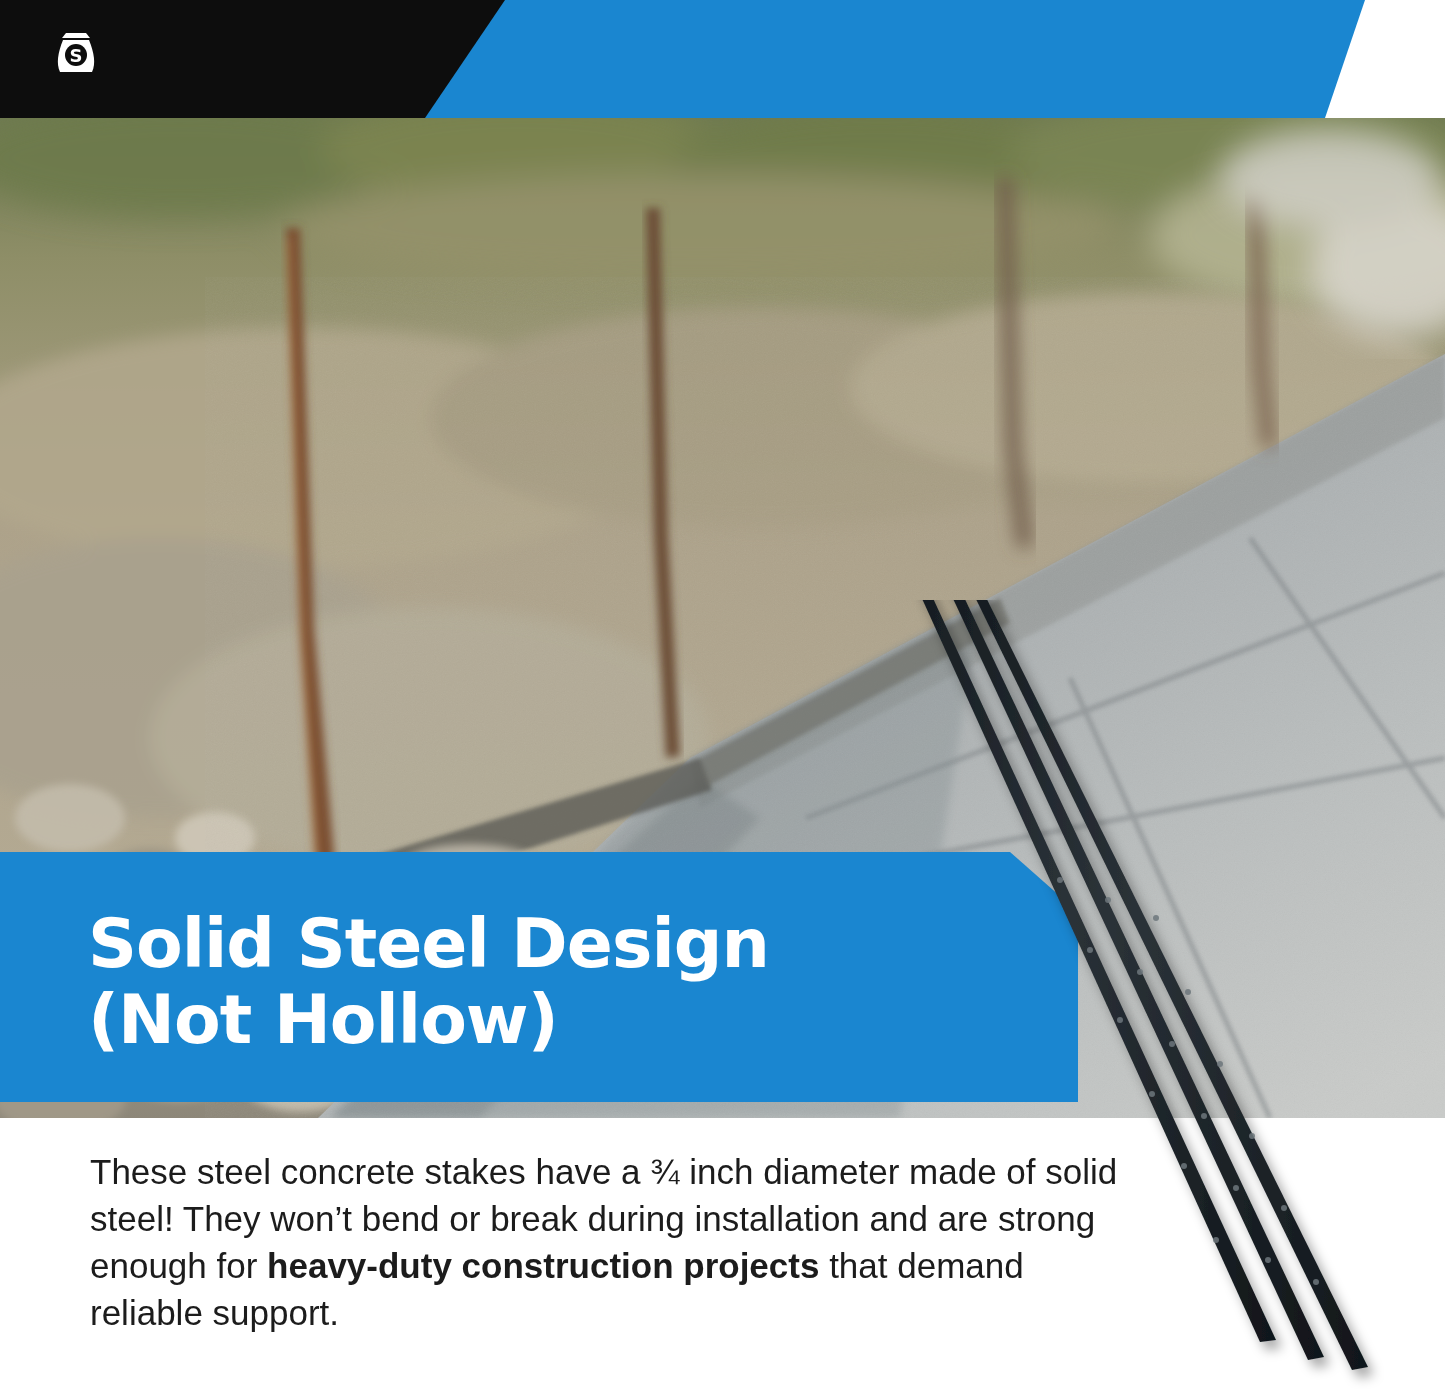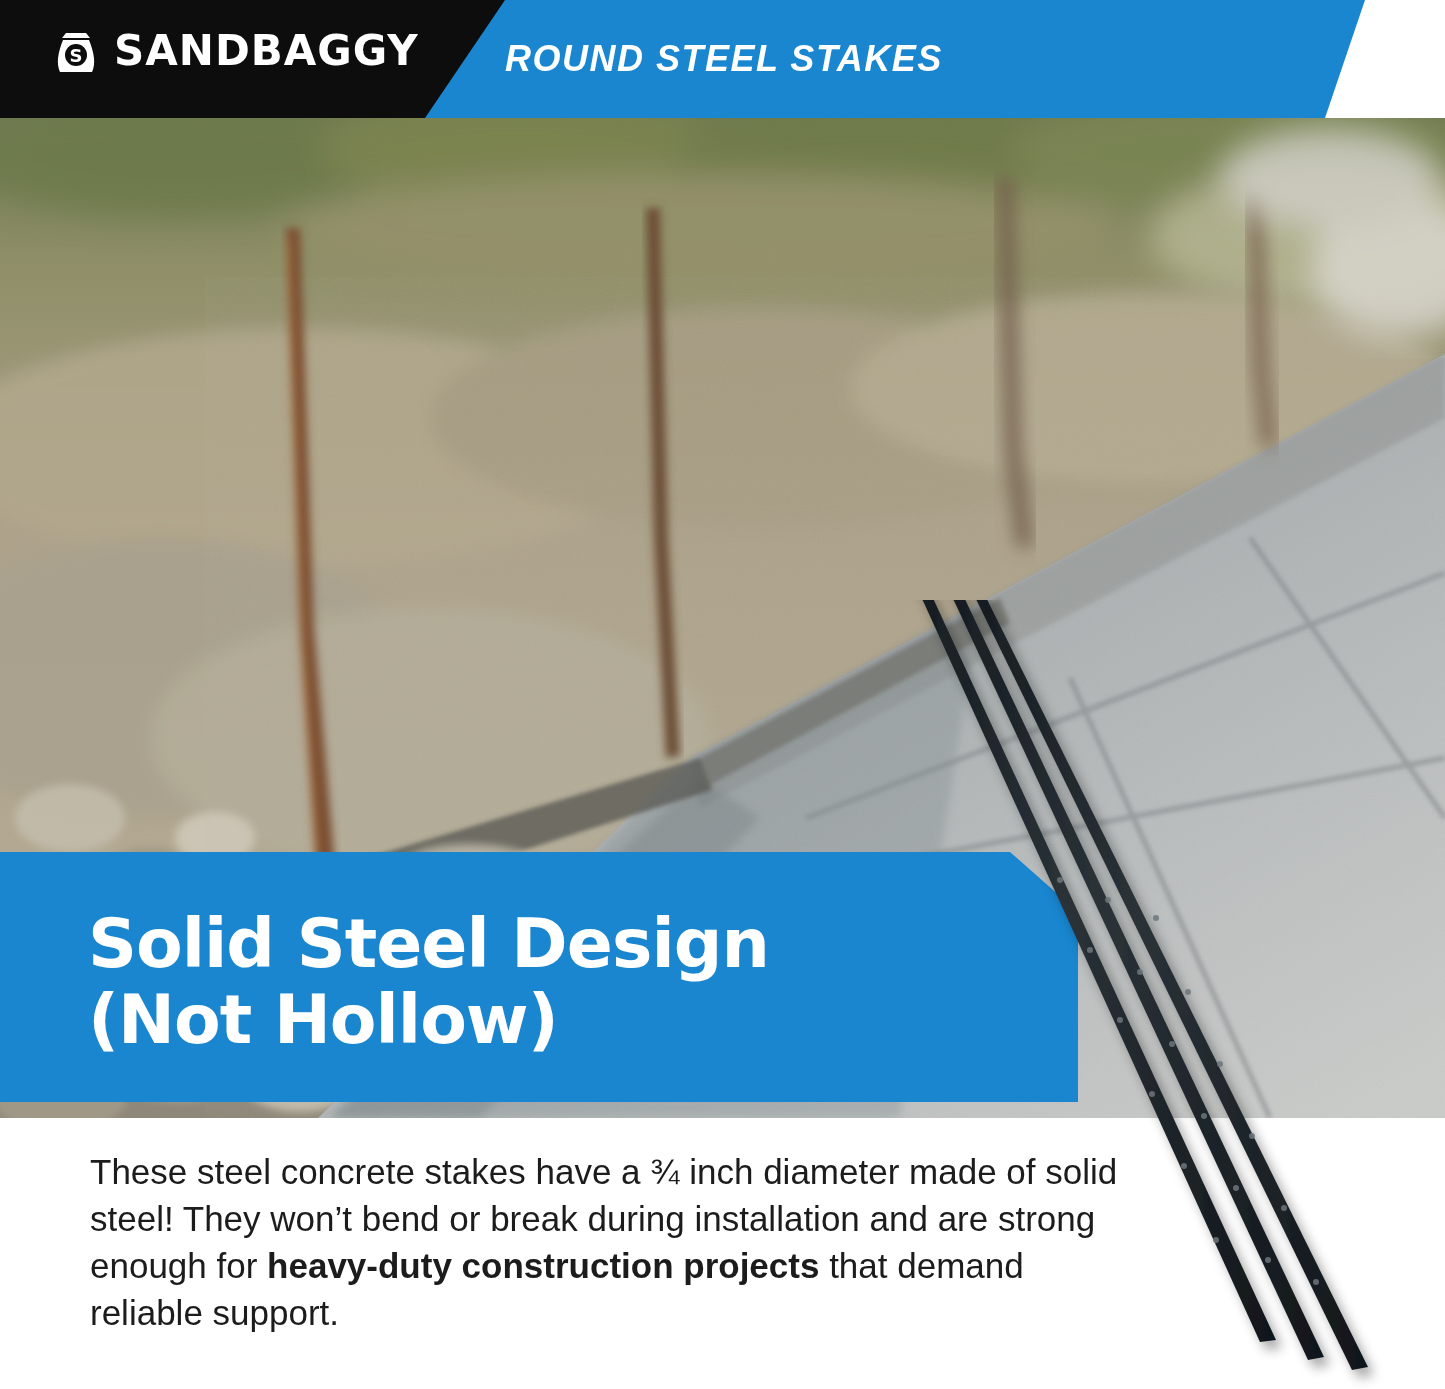--- a/index.html
+++ b/index.html
@@ -130,24 +130,22 @@
 
     <div class="logo-wrap">
       <span class="logo-mark">
         <svg width="56" height="56" viewBox="0 0 56 56">
           <path d="M14 16 L42 16 L38 11 L18 11 Z" fill="#ffffff"></path>
           <path d="M15 18 C10 30, 8 42, 12 50 L44 50 C48 42, 46 30, 41 18 Z" fill="#ffffff"></path>
           <circle cx="28" cy="33" r="11" fill="#0d0d0d"></circle>
           <text x="28" y="40" font-size="18" font-family="DejaVu Sans, sans-serif" font-weight="bold" fill="#ffffff" text-anchor="middle">S</text>
         </svg>
       </span>
-      <span class="logo-text">SANDBAGGY</span>
     </div>
 
-    <div class="header-title">ROUND STEEL STAKES</div>
   </div>
 
   <div class="photo">
     <svg width="1445" height="1000" viewBox="0 0 1445 1000" preserveAspectRatio="none">
       <defs>
         <linearGradient id="ground" x1="0" y1="0" x2="0" y2="1">
           <stop offset="0%" stop-color="#7e8563"></stop>
           <stop offset="12%" stop-color="#8d8f6c"></stop>
           <stop offset="30%" stop-color="#a79c83"></stop>
           <stop offset="60%" stop-color="#b5ab95"></stop>

